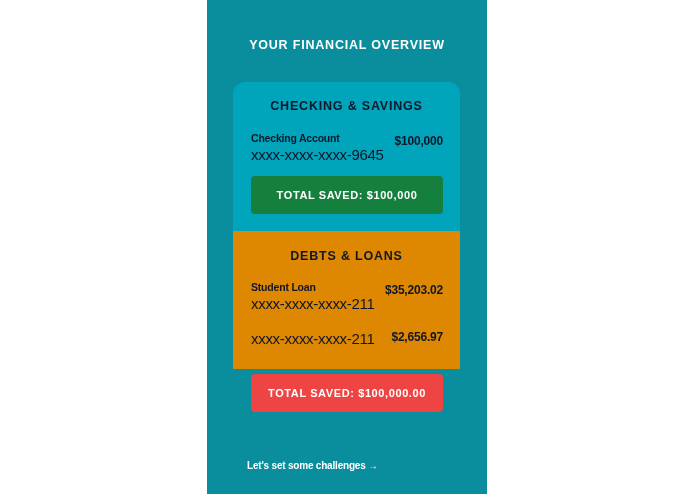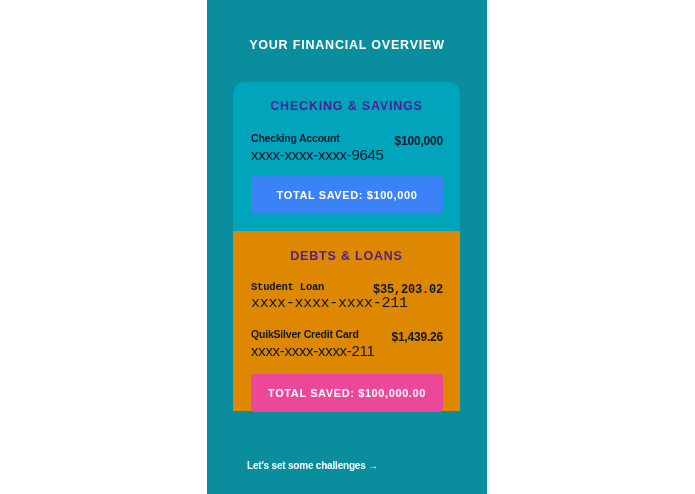--- a/index.html
+++ b/index.html
@@ -1,30 +1,30 @@
 <!DOCTYPE html>
 <html><head>
 <meta charset="utf-8">
 <style>
   html, body { margin:0; padding:0; }
   body { width:695px; height:494px; background:#ffffff; position:relative; overflow:hidden; font-family:"Liberation Sans", sans-serif; }
   .panel { position:absolute; left:207px; top:0; width:280px; height:494px; background:#0a8d9c; }
   .title { position:absolute; top:38px; left:0; width:280px; text-align:center; color:#fff; font-weight:bold; font-size:12.5px; letter-spacing:0.8px; }
   .card { position:absolute; left:26px; top:82px; width:227px; height:346px; border-radius:12px; overflow:hidden; }
   .sec-check { position:absolute; left:0; top:0; width:227px; height:149px; background:#00a4bb; }
-  .sec-debt { position:absolute; left:0; top:149px; width:227px; height:180px; background:#de8700; }
-  .sec-title { position:absolute; top:17px; left:0; width:227px; text-align:center; color:#4c1d95; font-weight:bold; font-size:12.5px; letter-spacing:0.8px; }
+  .sec-debt { position:absolute; left:0; top:149px; width:227px; height:138px; background:#de8700; }
+  .sec-title { position:absolute; top:17px; left:0; width:227px; text-align:center; color:#0f172a; font-weight:bold; font-size:12.5px; letter-spacing:0.8px; }
   .sec-debt .sec-title { top:18px; }
   .row { position:absolute; left:18px; width:192px; color:#0f172a; }
   .row .name { font-weight:bold; font-size:10.5px; letter-spacing:-0.2px; }
   .row .num { font-size:15px; margin-top:2px; letter-spacing:-0.3px; }
   .row .amt { position:absolute; right:0; top:2px; font-weight:bold; font-size:12px; letter-spacing:-0.2px; }
   .total { position:absolute; left:18px; width:192px; height:38px; border-radius:4px; color:#fff; font-weight:bold; font-size:11px; letter-spacing:0.6px; display:flex; align-items:center; justify-content:center; }
-  .sec-check .total { top:94px; background:#3b82f6; }
-  .sec-debt .total { top:143px; background:#ec4899; }
+  .sec-check .total { top:94px; background:#15803d; }
+  .sec-debt .total { top:143px; background:#ef4444; }
   .cta { position:absolute; left:40px; top:460px; color:#fff; font-weight:bold; font-size:10px; letter-spacing:-0.2px; cursor:pointer; }
 </style>
 </head>
 <body>
 
 <div class="panel">
   <div class="title">YOUR FINANCIAL OVERVIEW</div>
 
   <div class="card">
     <div class="sec-check">
@@ -32,28 +32,27 @@
       <div class="row" style="top:50px;">
         <div class="name">Checking Account</div>
         <div class="num">xxxx-xxxx-xxxx-9645</div>
         <div class="amt">$100,000</div>
       </div>
       <div class="total">TOTAL SAVED: $100,000</div>
     </div>
 
     <div class="sec-debt">
       <div class="sec-title">DEBTS &amp; LOANS</div>
-      <div class="row" style="top:50px;font-family:Liberation Mono, monospace;">
+      <div class="row" style="top:50px;">
         <div class="name">Student Loan</div>
         <div class="num">xxxx-xxxx-xxxx-211</div>
         <div class="amt">$35,203.02</div>
       </div>
       <div class="row" style="top:97px;">
-        <div class="name">QuikSilver Credit Card</div>
         <div class="num">xxxx-xxxx-xxxx-211</div>
-        <div class="amt">$1,439.26</div>
+        <div class="amt">$2,656.97</div>
       </div>
       <div class="total">TOTAL SAVED: $100,000.00</div>
     </div>
   </div>
 
   <div class="cta">Let's set some challenges →</div>
 </div>
 
 </body></html>

